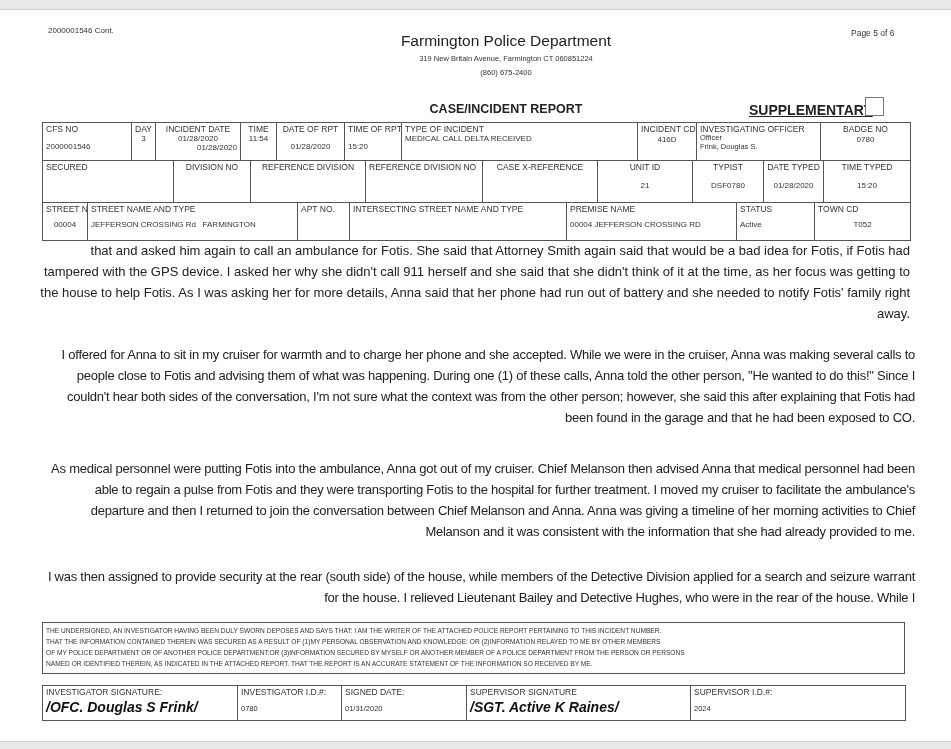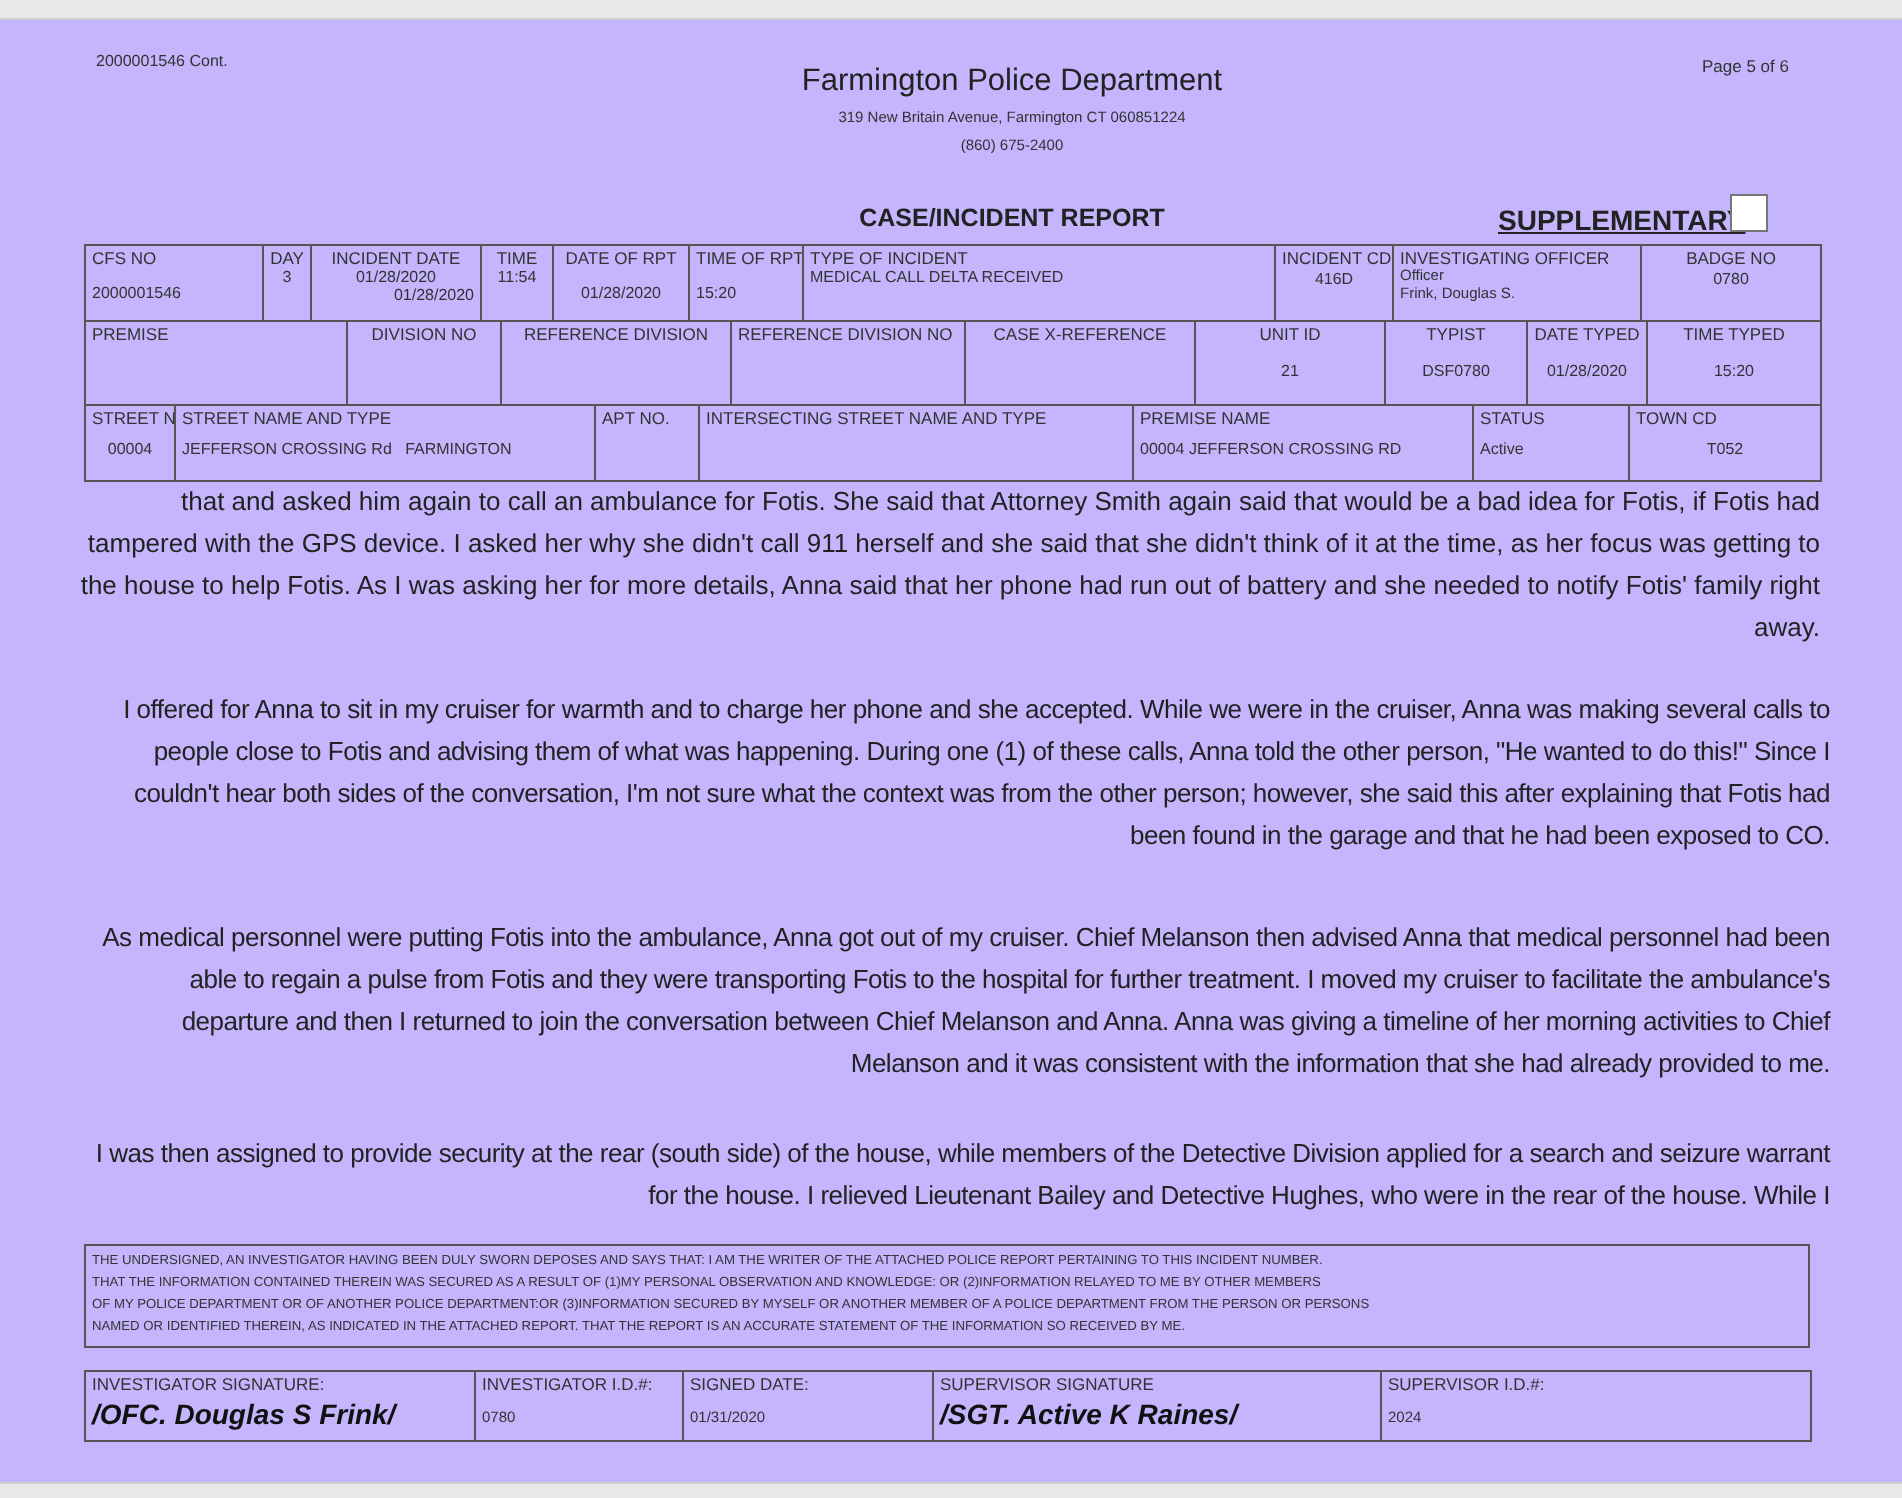--- a/index.html
+++ b/index.html
@@ -5,21 +5,21 @@
   html, body { margin: 0; padding: 0; }
   body {
     width: 951px; height: 749px; overflow: hidden;
     background: #e9e9e9;
     font-family: "Liberation Sans", sans-serif;
     color: #222;
     position: relative;
   }
   .page {
     position: absolute; left: 0; top: 9px; width: 951px; height: 731px;
-    background: #c4b5fd;
+    background: #ffffff;
     border-top: 1px solid #cfcfcf; border-bottom: 1px solid #cfcfcf;
   }
   .abs { position: absolute; }
   .cont { left: 48px; top: 16px; font-size: 8px; color: #333; }
   .pageno { left: 803px; top: 18px; font-size: 8.5px; color: #333; padding-left: 48px; }
   .dept { left: 0; width: 1012px; top: 22px; text-align: center; font-size: 15.5px; color: #222; }
   .addr { left: 0; width: 1012px; top: 44px; text-align: center; font-size: 7.5px; color: #333; }
   .phone { left: 0; width: 1012px; top: 58px; text-align: center; font-size: 7.5px; color: #333; }
   .title { left: 0; width: 1012px; top: 92px; text-align: center; font-size: 12.5px; font-weight: bold; color: #222; }
   .supp { left: 749px; top: 92px; font-size: 14px; font-weight: bold; color: #222; text-decoration: underline; }
@@ -129,21 +129,21 @@
         <col style="width:117px">
       <col style="width:115px">
         <col style="width:95px">
         <col style="width:71px">
         <col style="width:60px">
         <col style="width:87px">
     </colgroup>
     <tbody>
         <tr style="height:42px">
       <td>
-            <span class="lbl">PREMISE</span>
+            <span class="lbl">SECURED</span>
             <span class="val"></span>
           </td>
       <td class="ctr">
             <span class="lbl">DIVISION NO</span>
             <span class="val"></span>
           </td>
       <td class="ctr">
             <span class="lbl">REFERENCE DIVISION</span>
             <span class="val"></span>
           </td>

